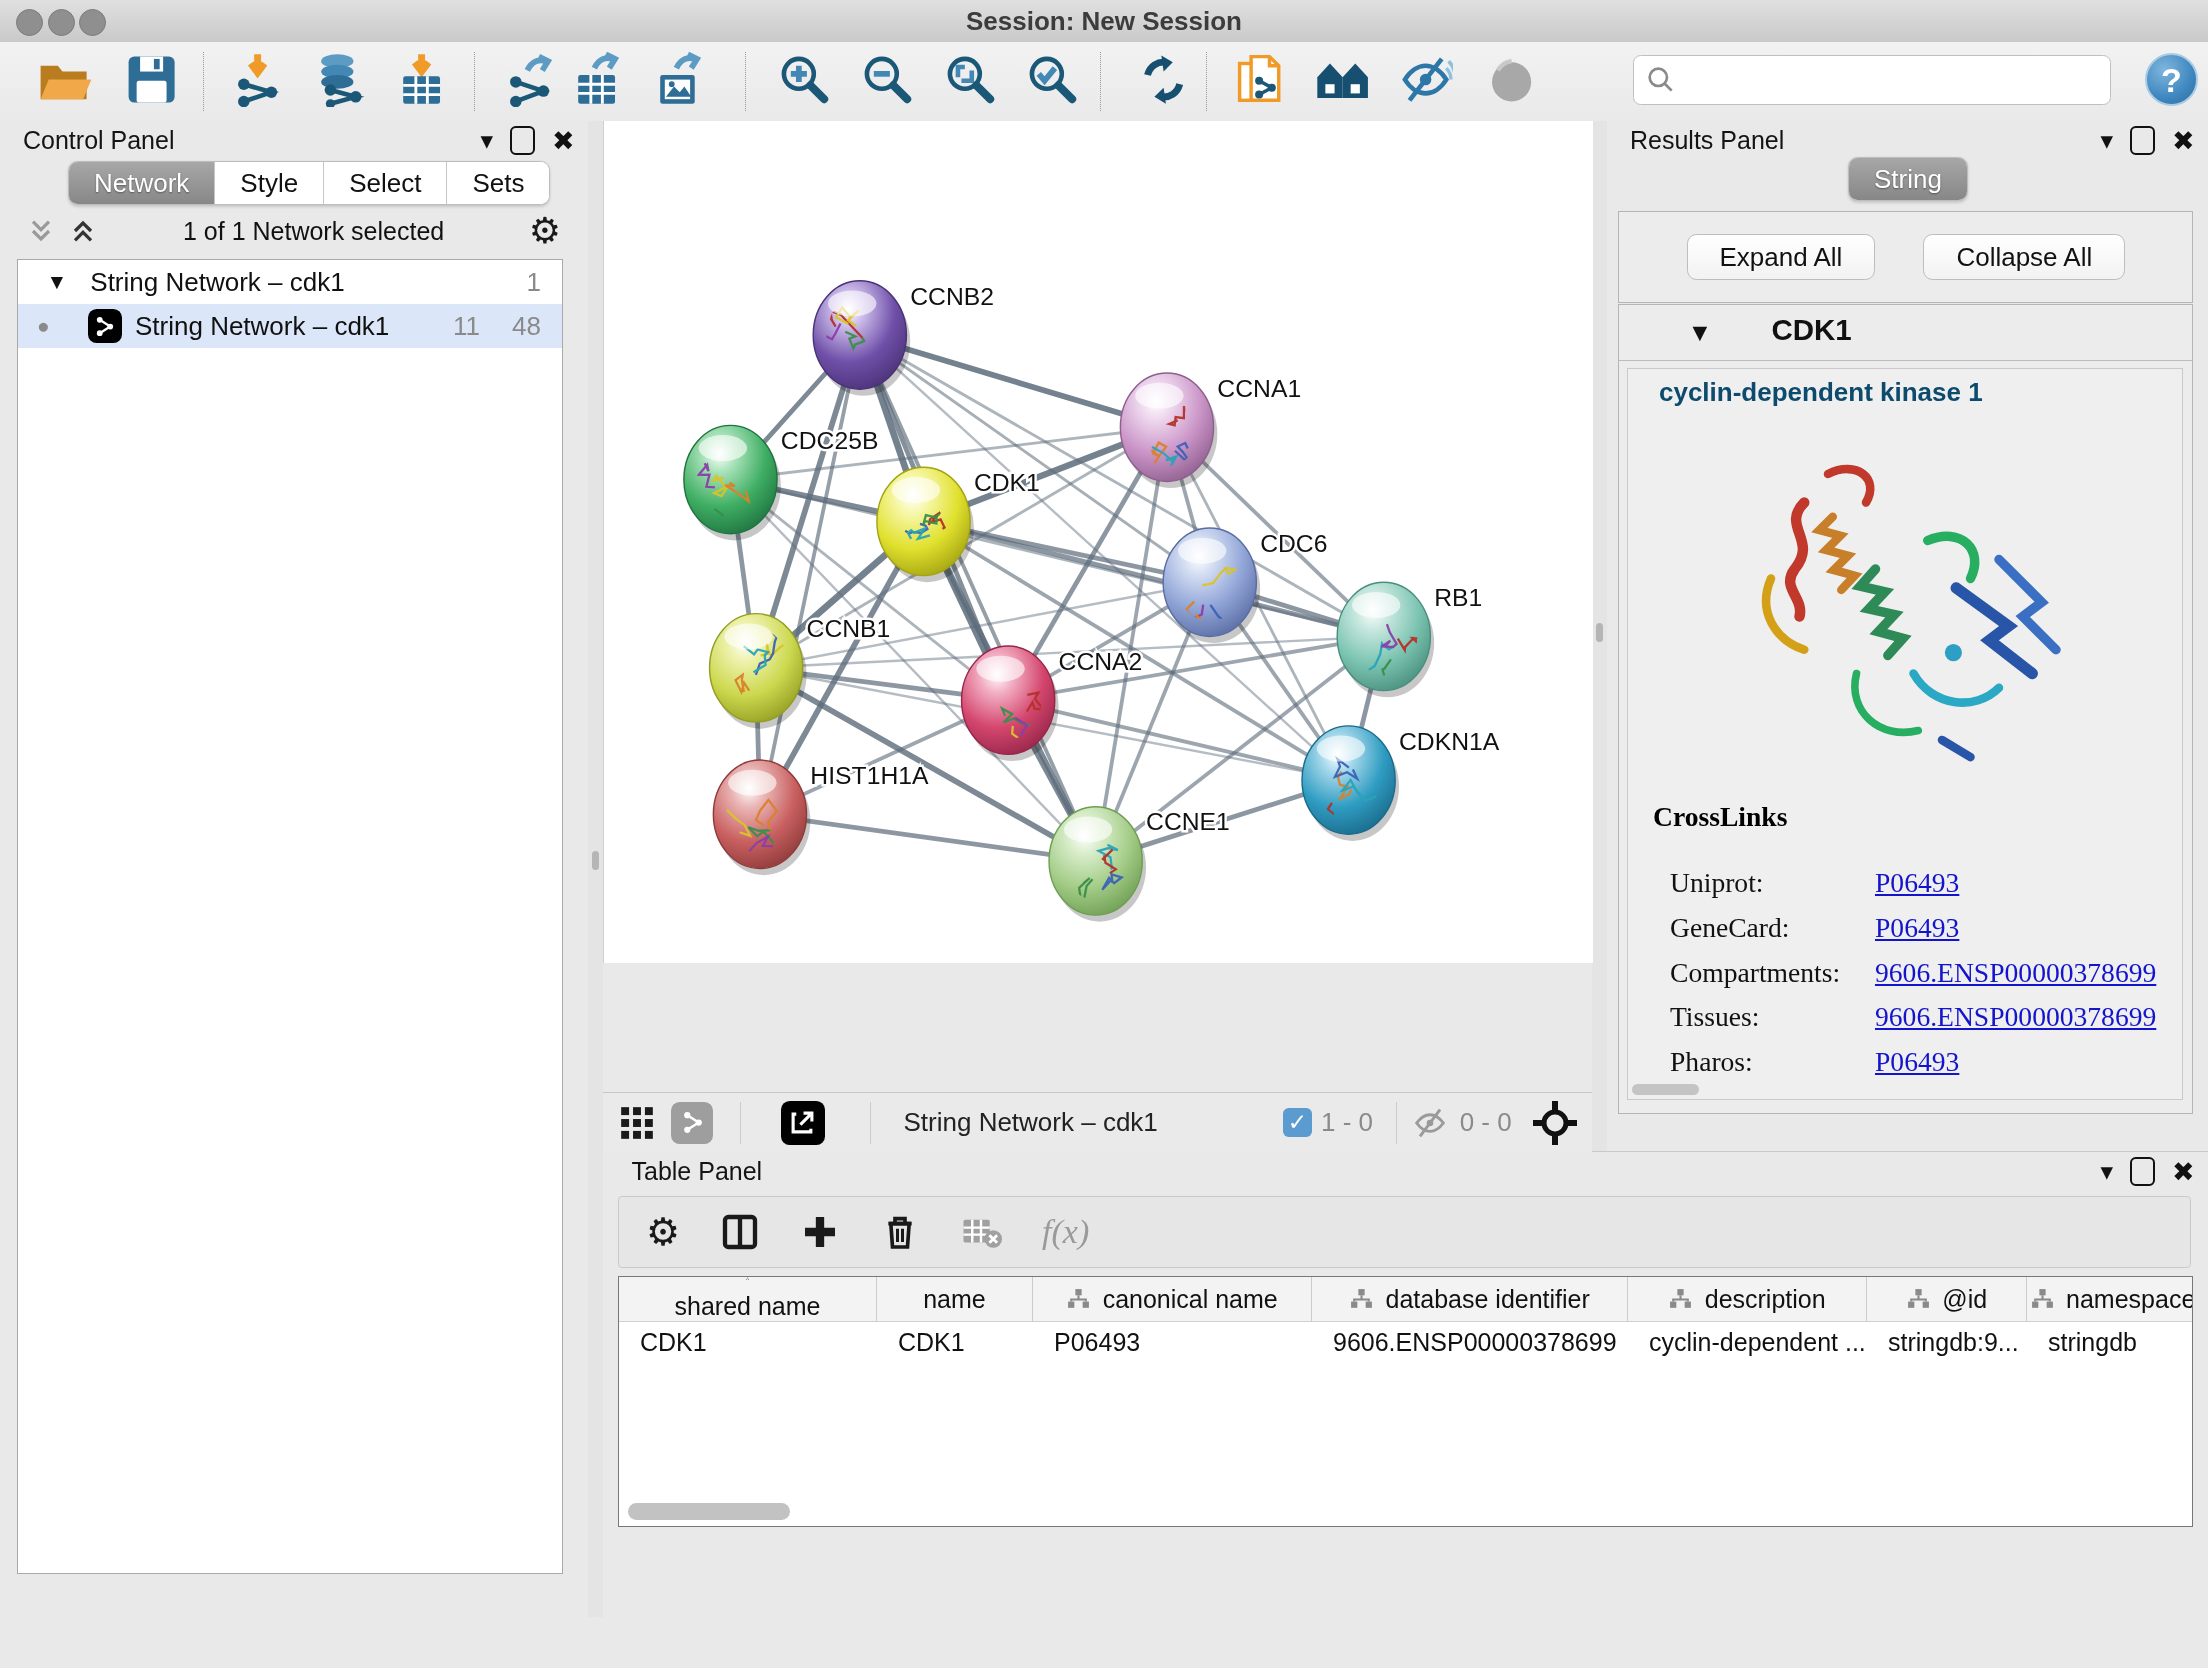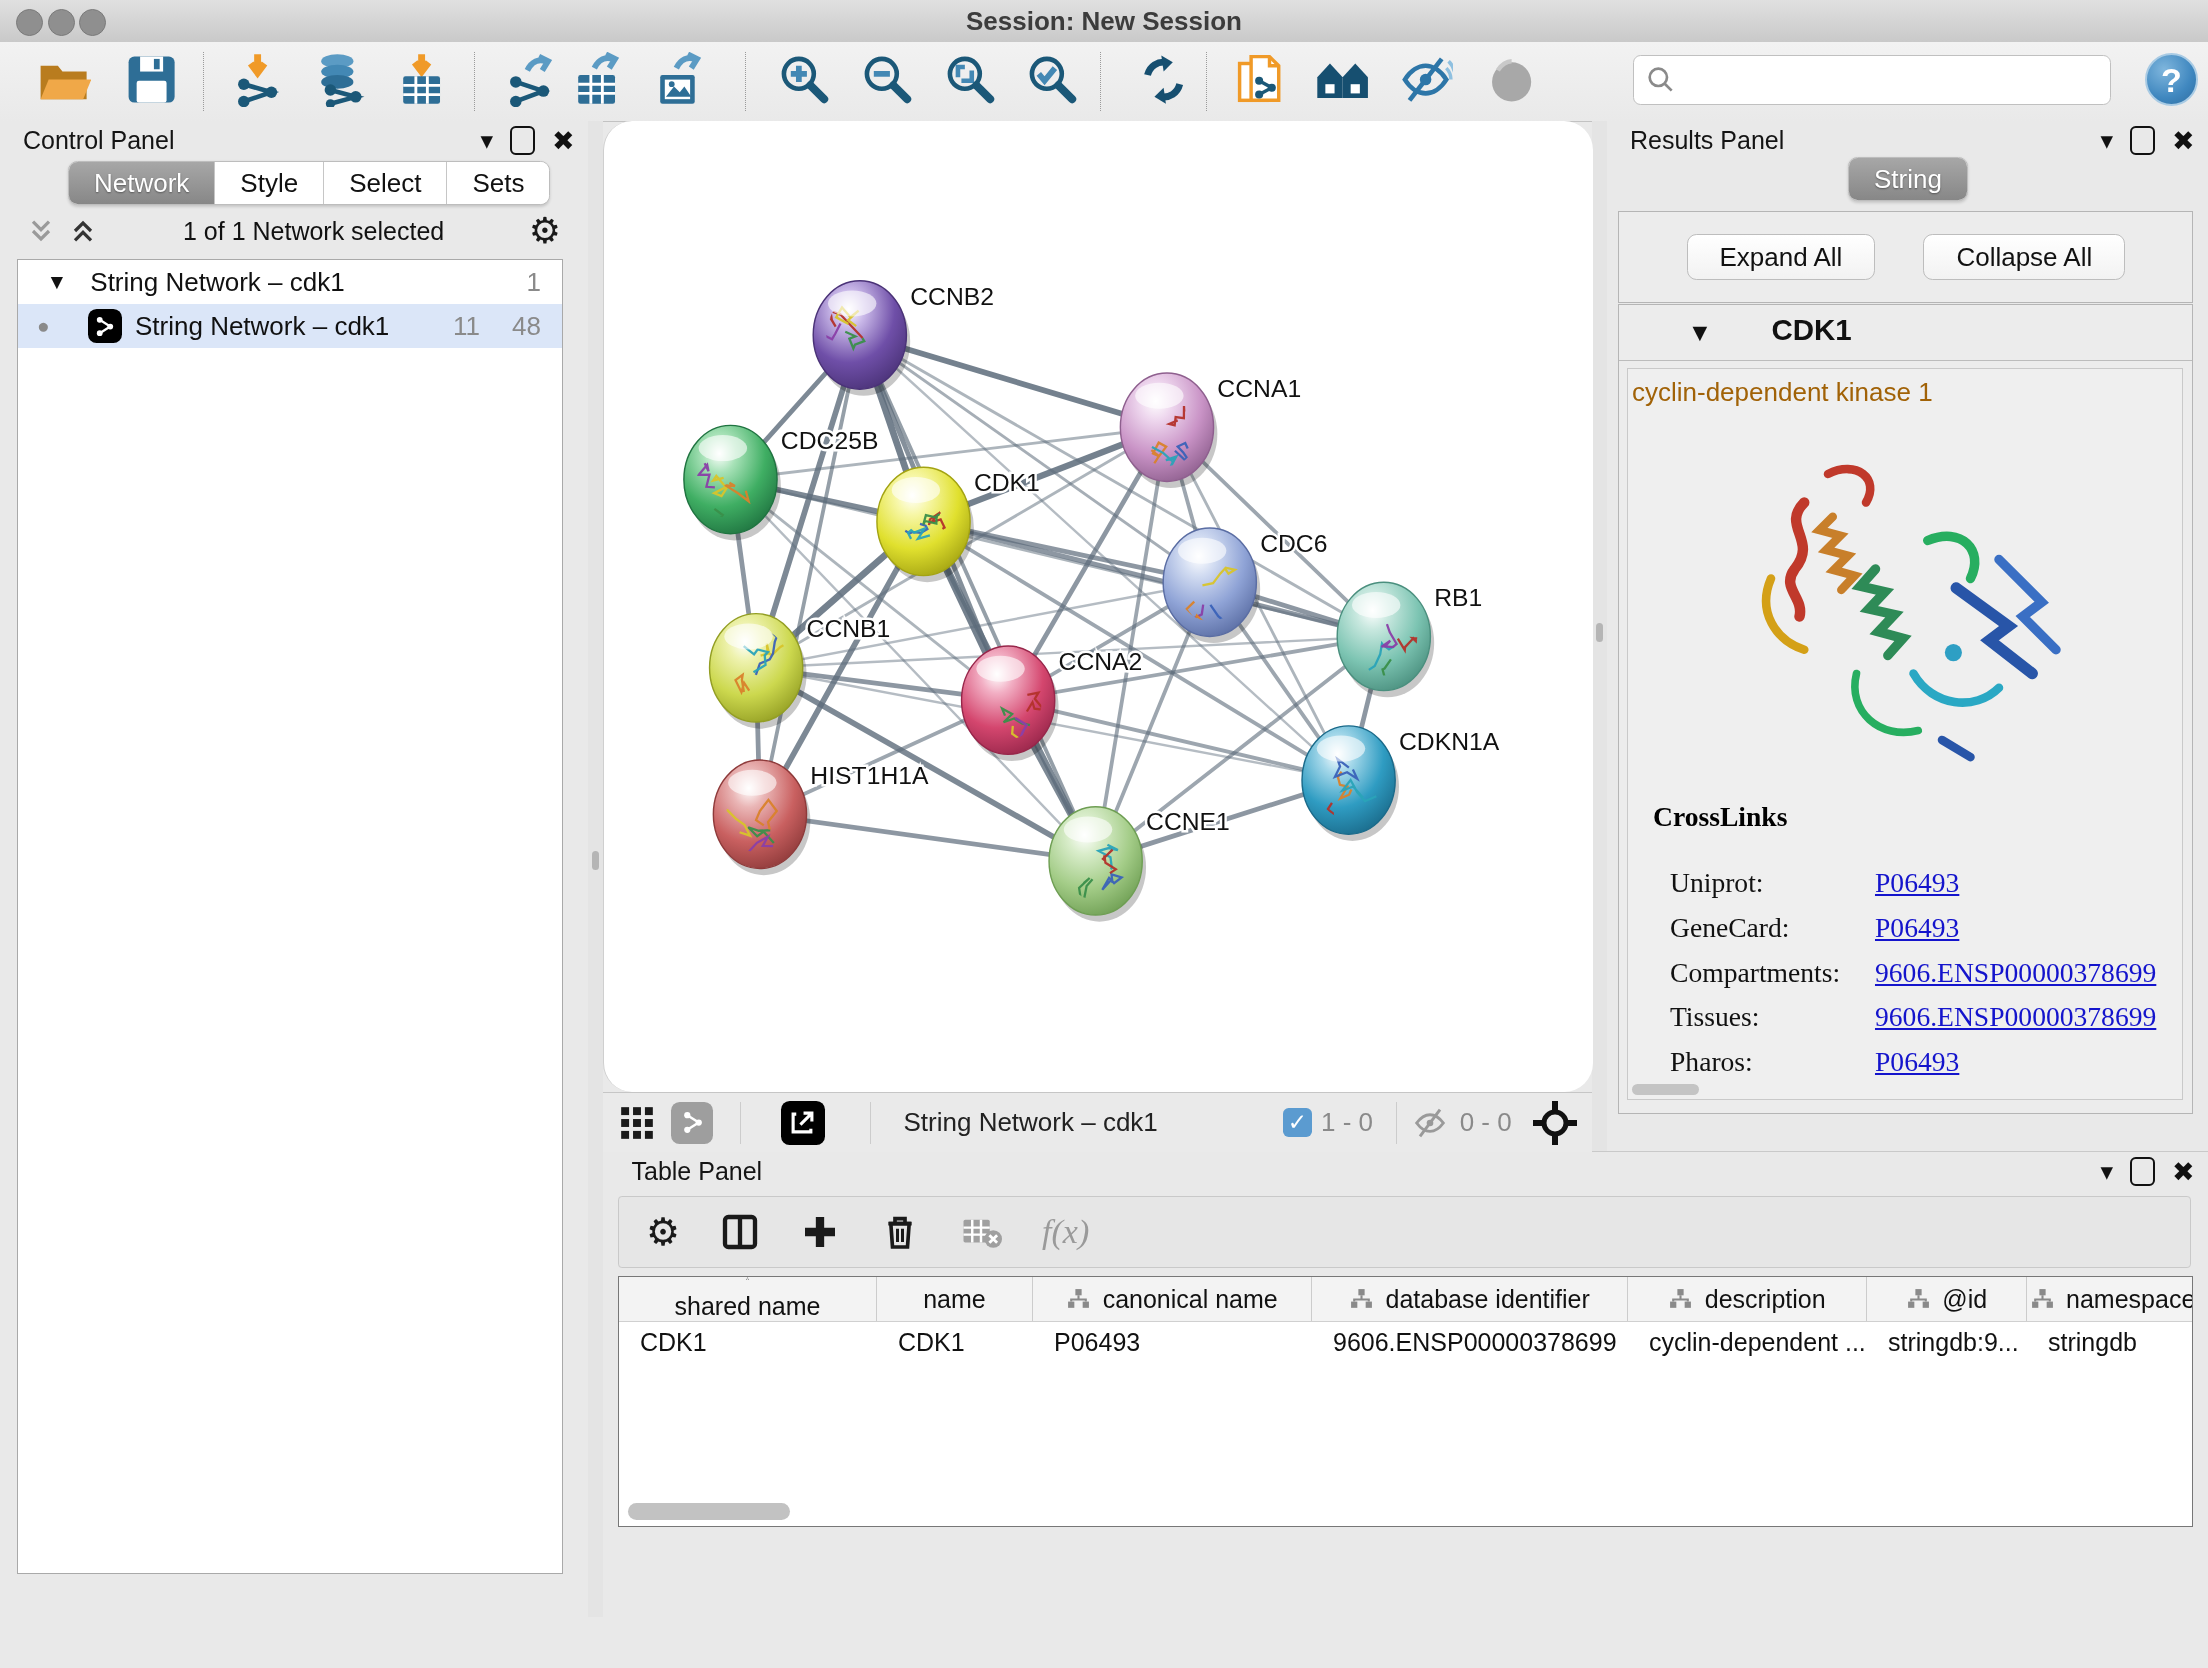--- a/index.html
+++ b/index.html
@@ -46,21 +46,21 @@
     border:1.9px solid #a9a9a9;}
   .treerow{display:flex;align-items:center;height:44px;font-size:26px;color:#111;}
   .treerow .cnt{color:#8a8a8a;}
   #rowchild{background:#dbe6f8;}
   .sharechip{width:34px;height:34px;border-radius:8.6px;background:#000;display:flex;align-items:center;
     justify-content:center;margin-right:13.3px;}
   
   .split{background:#e4e4e4;}
   .grip{position:absolute;background:#b5b5b5;border-radius:7.6px;}
   
-  #network-view{left:603px;top:121px;width:989px;height:971px;background:#fff;border-left:1px solid #cfcfcf;border-radius:29px;}
+  #network-view{left:603px;top:121px;width:989px;height:842px;background:#fff;border-left:1px solid #cfcfcf;}
   #network-statusbar{left:603px;top:1092px;width:989px;height:59px;background:#eaeaea;
     border-top:1.9px solid #c6c6c6;display:flex;align-items:center;}
   .nsep{width:0;height:42px;border-left:1.9px solid #cccccc;margin:0 13.3px;}
   #ns-title{font-size:26px;color:#222;margin-left:19px;flex:1;}
   .nscount{font-size:26px;color:#8a8a8a;margin:0 9.5px;}
   #ns-check{width:28.5px;height:28.5px;background:#5b9bd0;border-radius:5.7px;color:#fff;font-size:23px;
     text-align:center;line-height:28.5px;margin-left:5.7px;}
   
   #results-panel{left:1607px;top:121px;width:601px;height:1030px;background:#e9e9e9;}
   #rp-tab{position:absolute;left:241px;top:36px;}
@@ -68,21 +68,21 @@
     border:1.9px solid #b5b5b5;display:flex;align-items:center;justify-content:center;gap:48px;}
   .rbtn{height:46px;padding:0 32px;background:linear-gradient(#ffffff,#f2f2f2);border:1.9px solid #bdbdbd;
     border-radius:9.5px;font-size:26px;color:#111;cursor:pointer;}
   #rp-box2{position:absolute;left:11.4px;top:183px;width:573px;height:808px;background:#ececec;
     border:1.9px solid #b5b5b5;}
   #rp-cdk1-head{position:absolute;left:0;top:0;width:100%;height:55px;border-bottom:1.9px solid #bcbcbc;}
   #rp-cdk1-head .tri{position:absolute;left:68px;top:13.3px;font-size:25px;color:#111;}
   #rp-cdk1-head .nm{position:absolute;left:152px;top:7.6px;font-size:29.5px;font-weight:bold;color:#111;}
   #rp-inner{position:absolute;left:7.6px;top:63px;width:554px;height:730px;background:#efefef;
     border:1.9px solid #c9c9c9;}
-  #rp-desc{position:absolute;left:4px;top:7.6px;font-size:26px;color:#a16207;}
+  #rp-desc{position:absolute;left:31px;top:7.6px;font-size:26px;color:#0c4a6e;font-weight:bold;}
   #rp-protein{position:absolute;left:86px;top:67px;}
   #rp-cross{position:absolute;left:25px;top:432px;font-family:"Liberation Serif","DejaVu Serif",serif;
     font-size:27.6px;font-weight:bold;color:#000;}
   .clrow{position:absolute;left:42px;width:504px;height:45px;font-family:"Liberation Serif","DejaVu Serif",serif;
     font-size:27.6px;color:#111;}
   .clrow .lab{display:inline-block;width:205px;}
   .clrow a{color:#1414cc;text-decoration:underline;cursor:pointer;}
   #rp-thumb{position:absolute;left:3.8px;bottom:3.8px;width:67px;height:11.4px;background:#c4c4c4;border-radius:5.7px;}
   
   #table-panel{left:603px;top:1132px;width:1605px;height:449px;background:#e9e9e9;margin-top:20px;}

